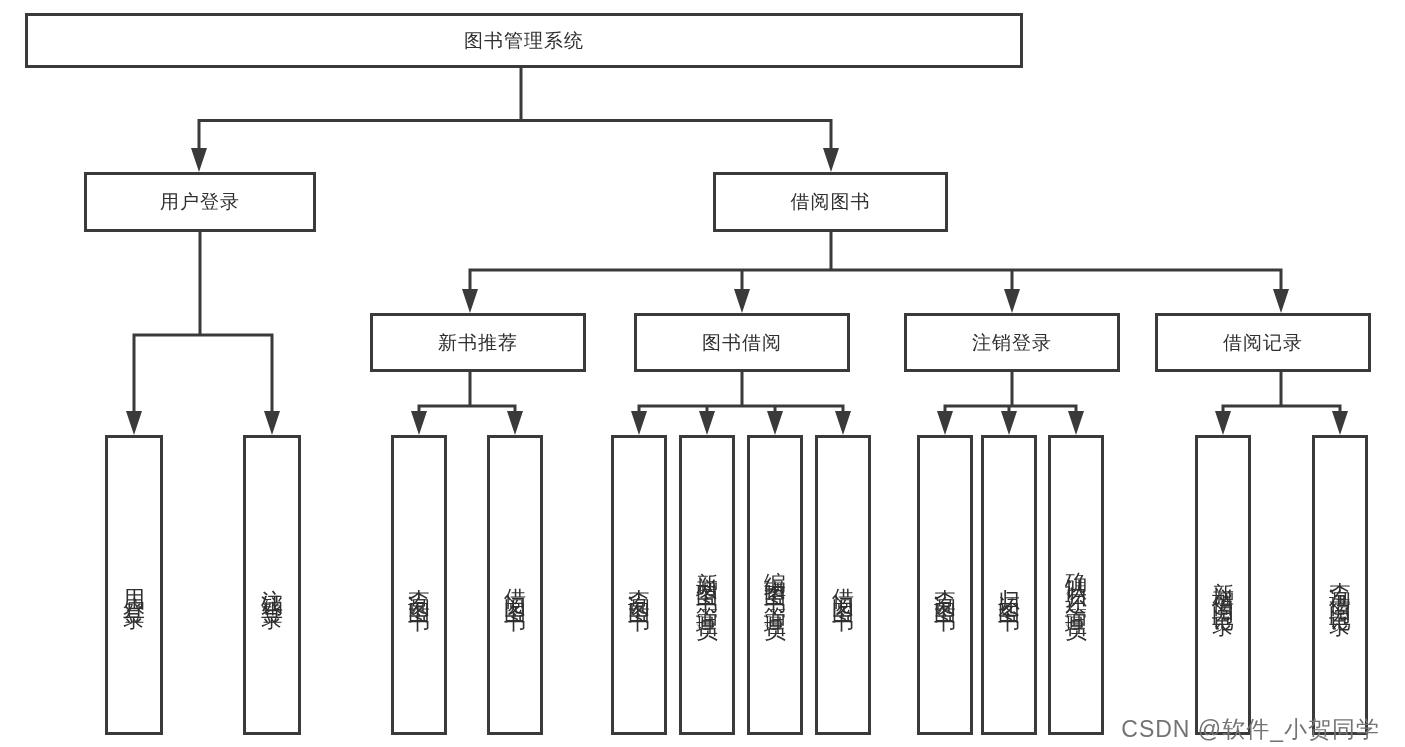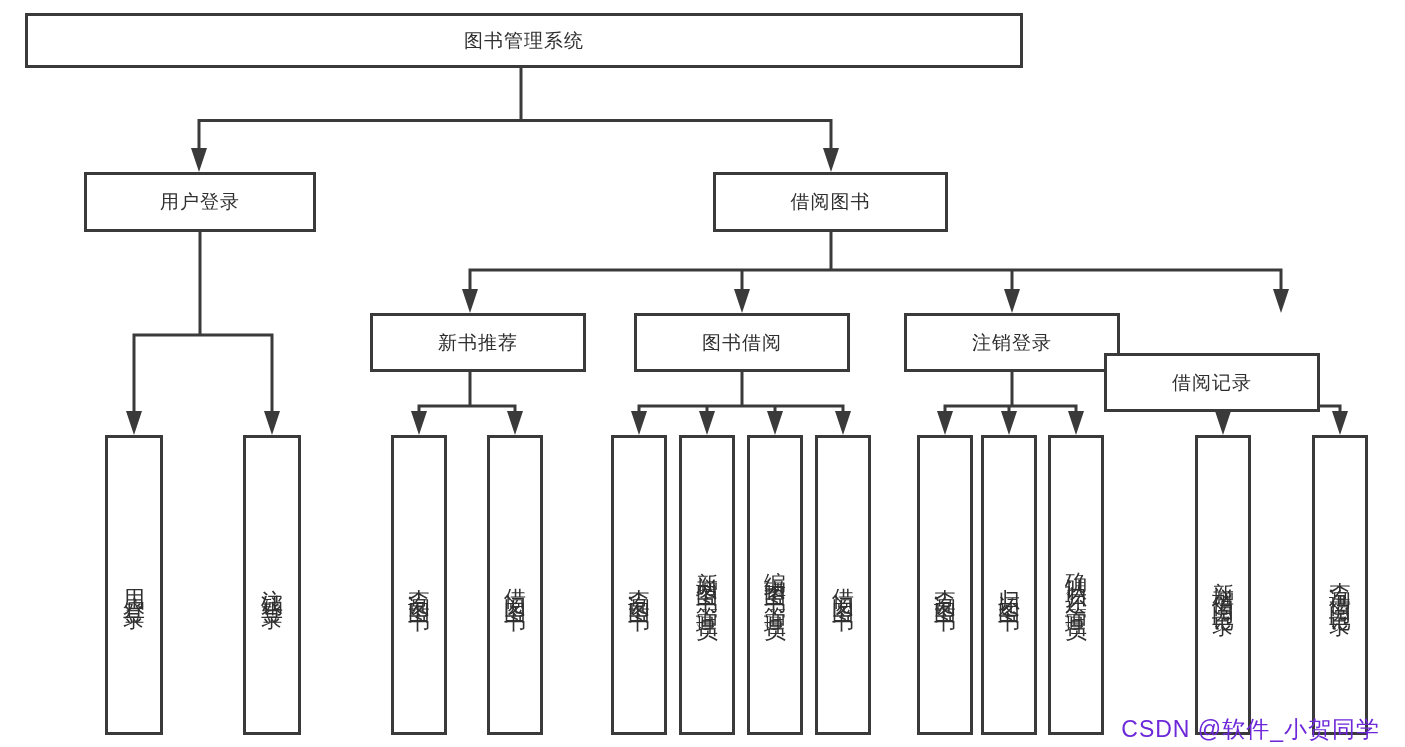--- a/index.html
+++ b/index.html
@@ -46,21 +46,21 @@
     letter-spacing: 7px;
     line-height: 1;
     color: #2f2f2f;
     white-space: nowrap;
   }
   .watermark {
     position: absolute;
     right: 6px;
     bottom: 2px;
     font-size: 23px;
-    color: #6d28d9;
+    color: #737373;
     letter-spacing: 1px;
     z-index: 5;
   }
 </style>
 </head>
 <body>
 
 <div class="canvas">
 
   <svg class="connectors" viewBox="0 0 1405 747" xmlns="http://www.w3.org/2000/svg">
@@ -134,21 +134,21 @@
 
   <div class="box" style="left:370px; top:313px; width:216px; height:59px;">
     <span class="h-label">新书推荐</span>
   </div>
   <div class="box" style="left:634px; top:313px; width:216px; height:59px;">
     <span class="h-label">图书借阅</span>
   </div>
   <div class="box" style="left:904px; top:313px; width:216px; height:59px;">
     <span class="h-label">注销登录</span>
   </div>
-  <div class="box" style="left:1104px; top:313px; width:216px; height:59px;margin-top:40px;">
+  <div class="box" style="left:1155px; top:313px; width:216px; height:59px;">
     <span class="h-label">借阅记录</span>
   </div>
 
   <div class="box" style="left:105px; top:435px; width:58px; height:300px;">
     <span class="v-text">用户登录</span>
   </div>
   <div class="box" style="left:243px; top:435px; width:58px; height:300px;">
     <span class="v-text">注销登录</span>
   </div>
 

